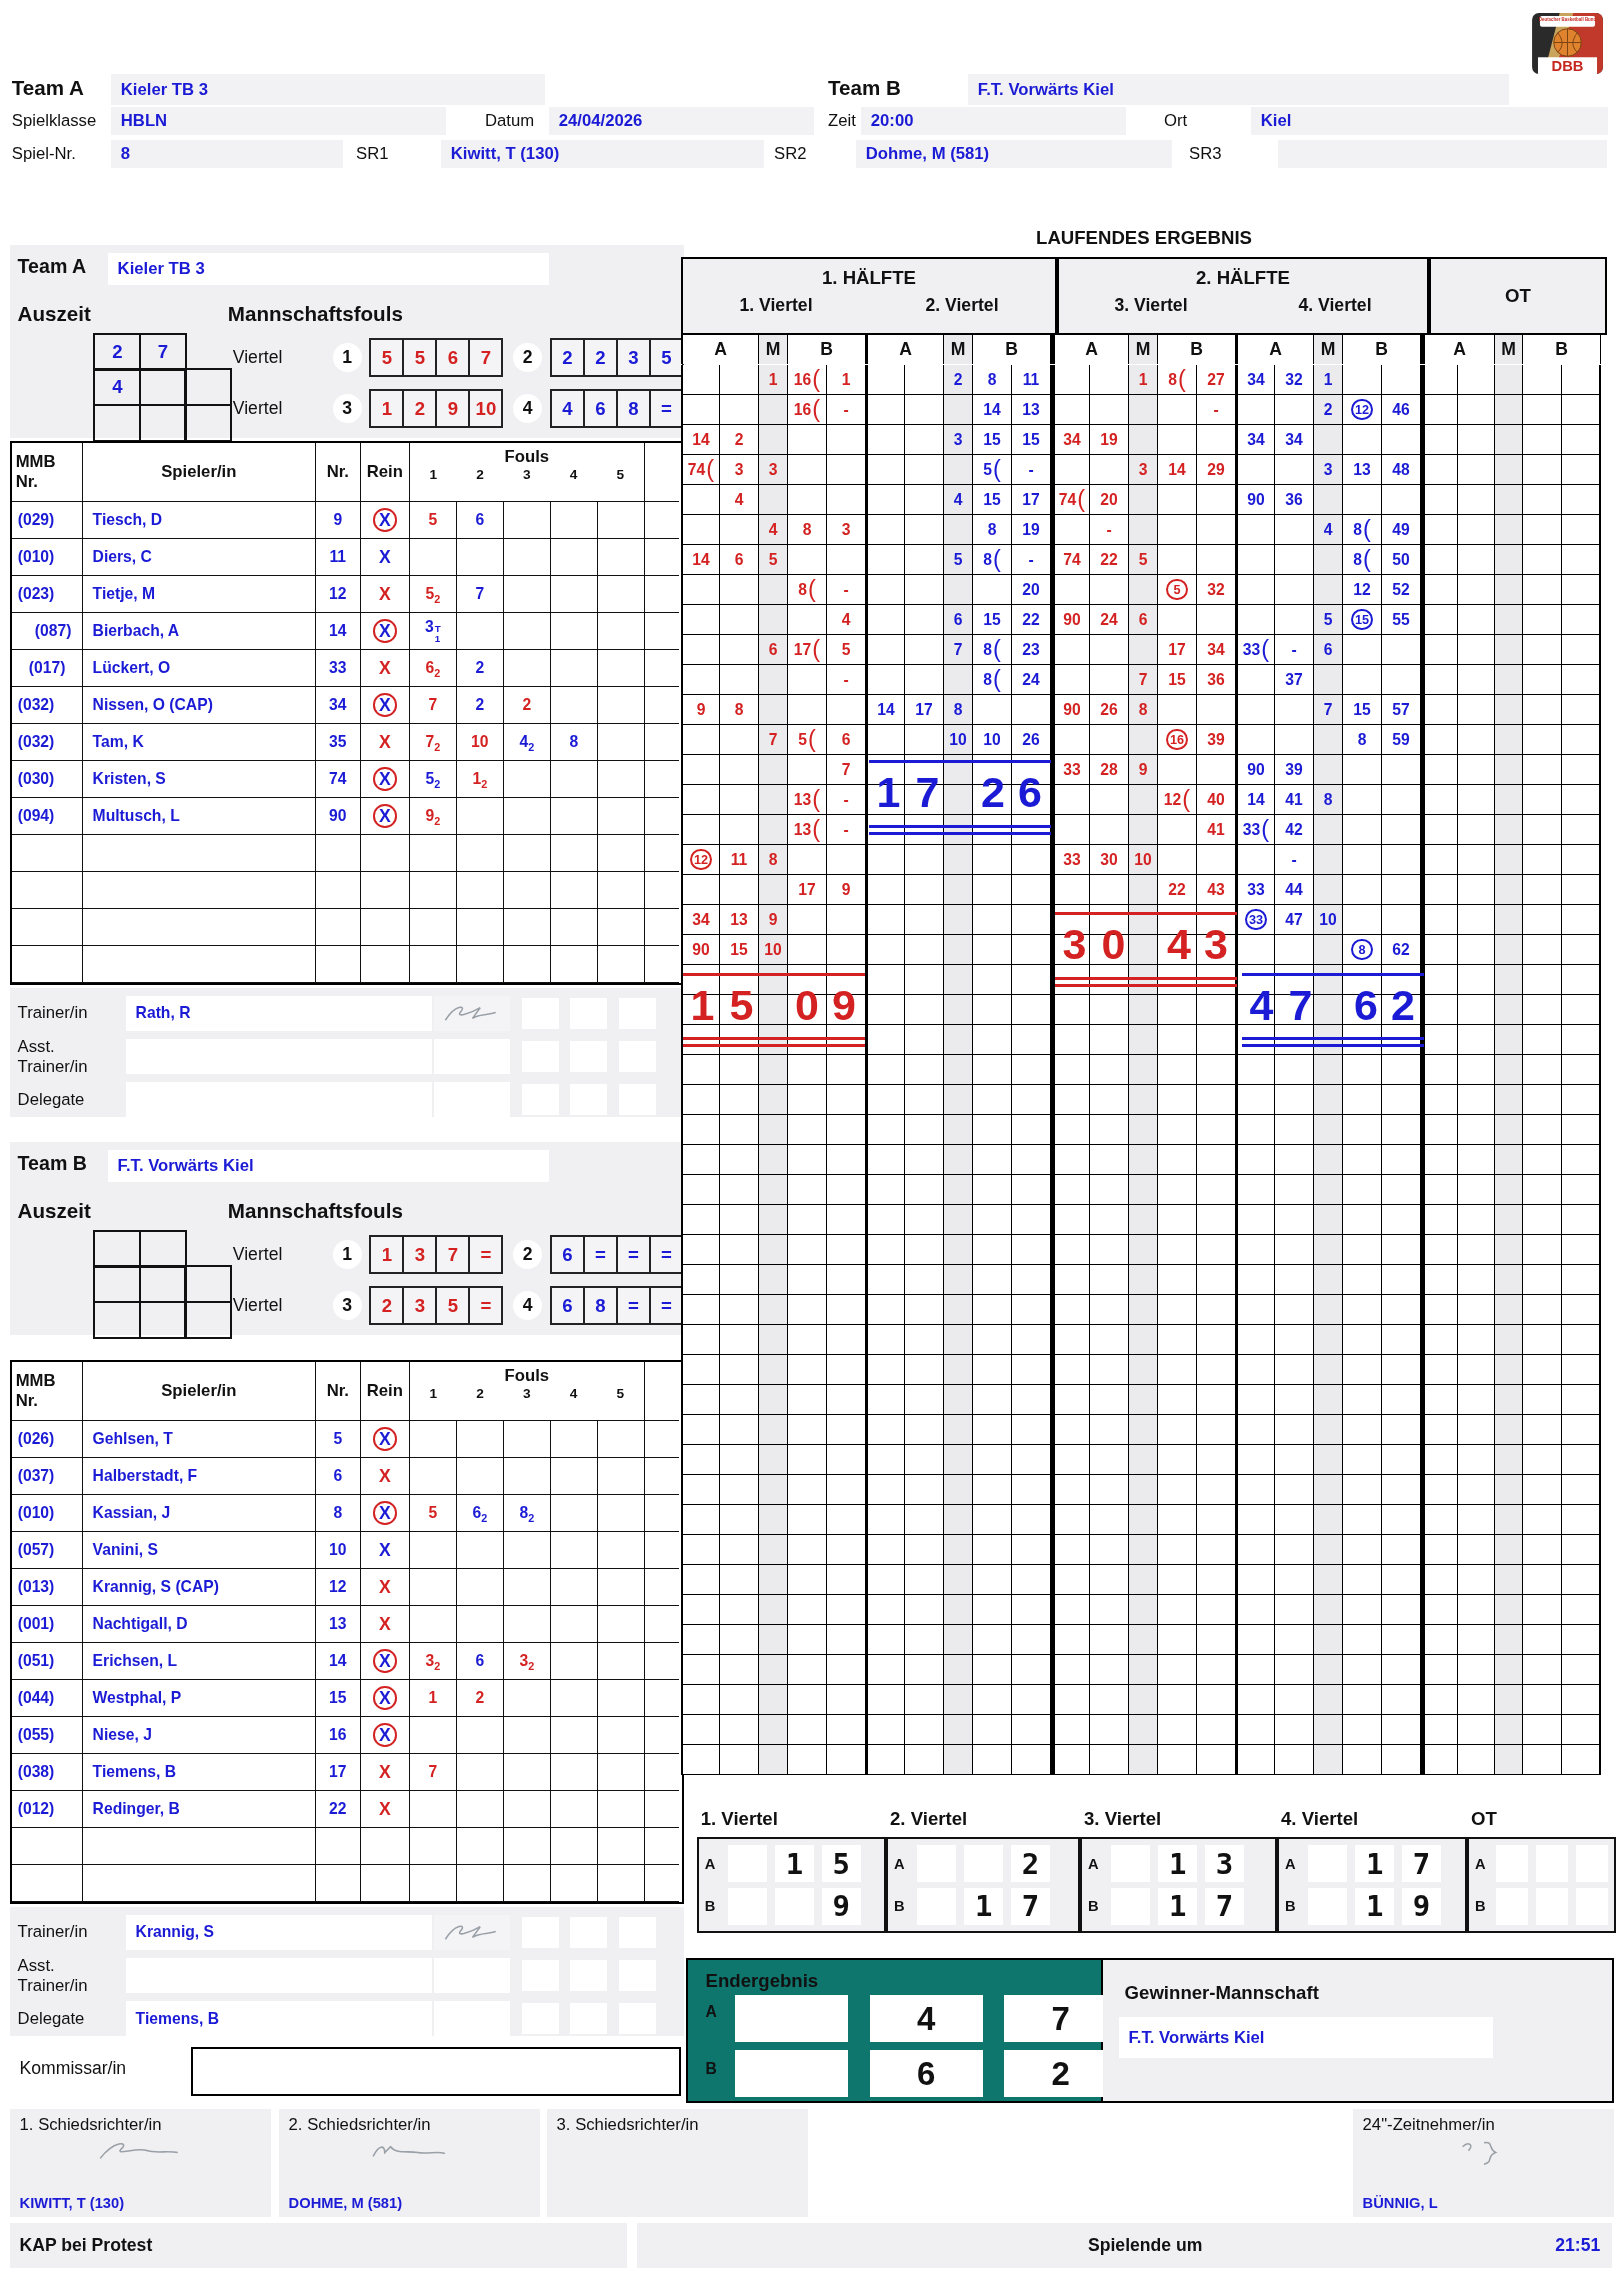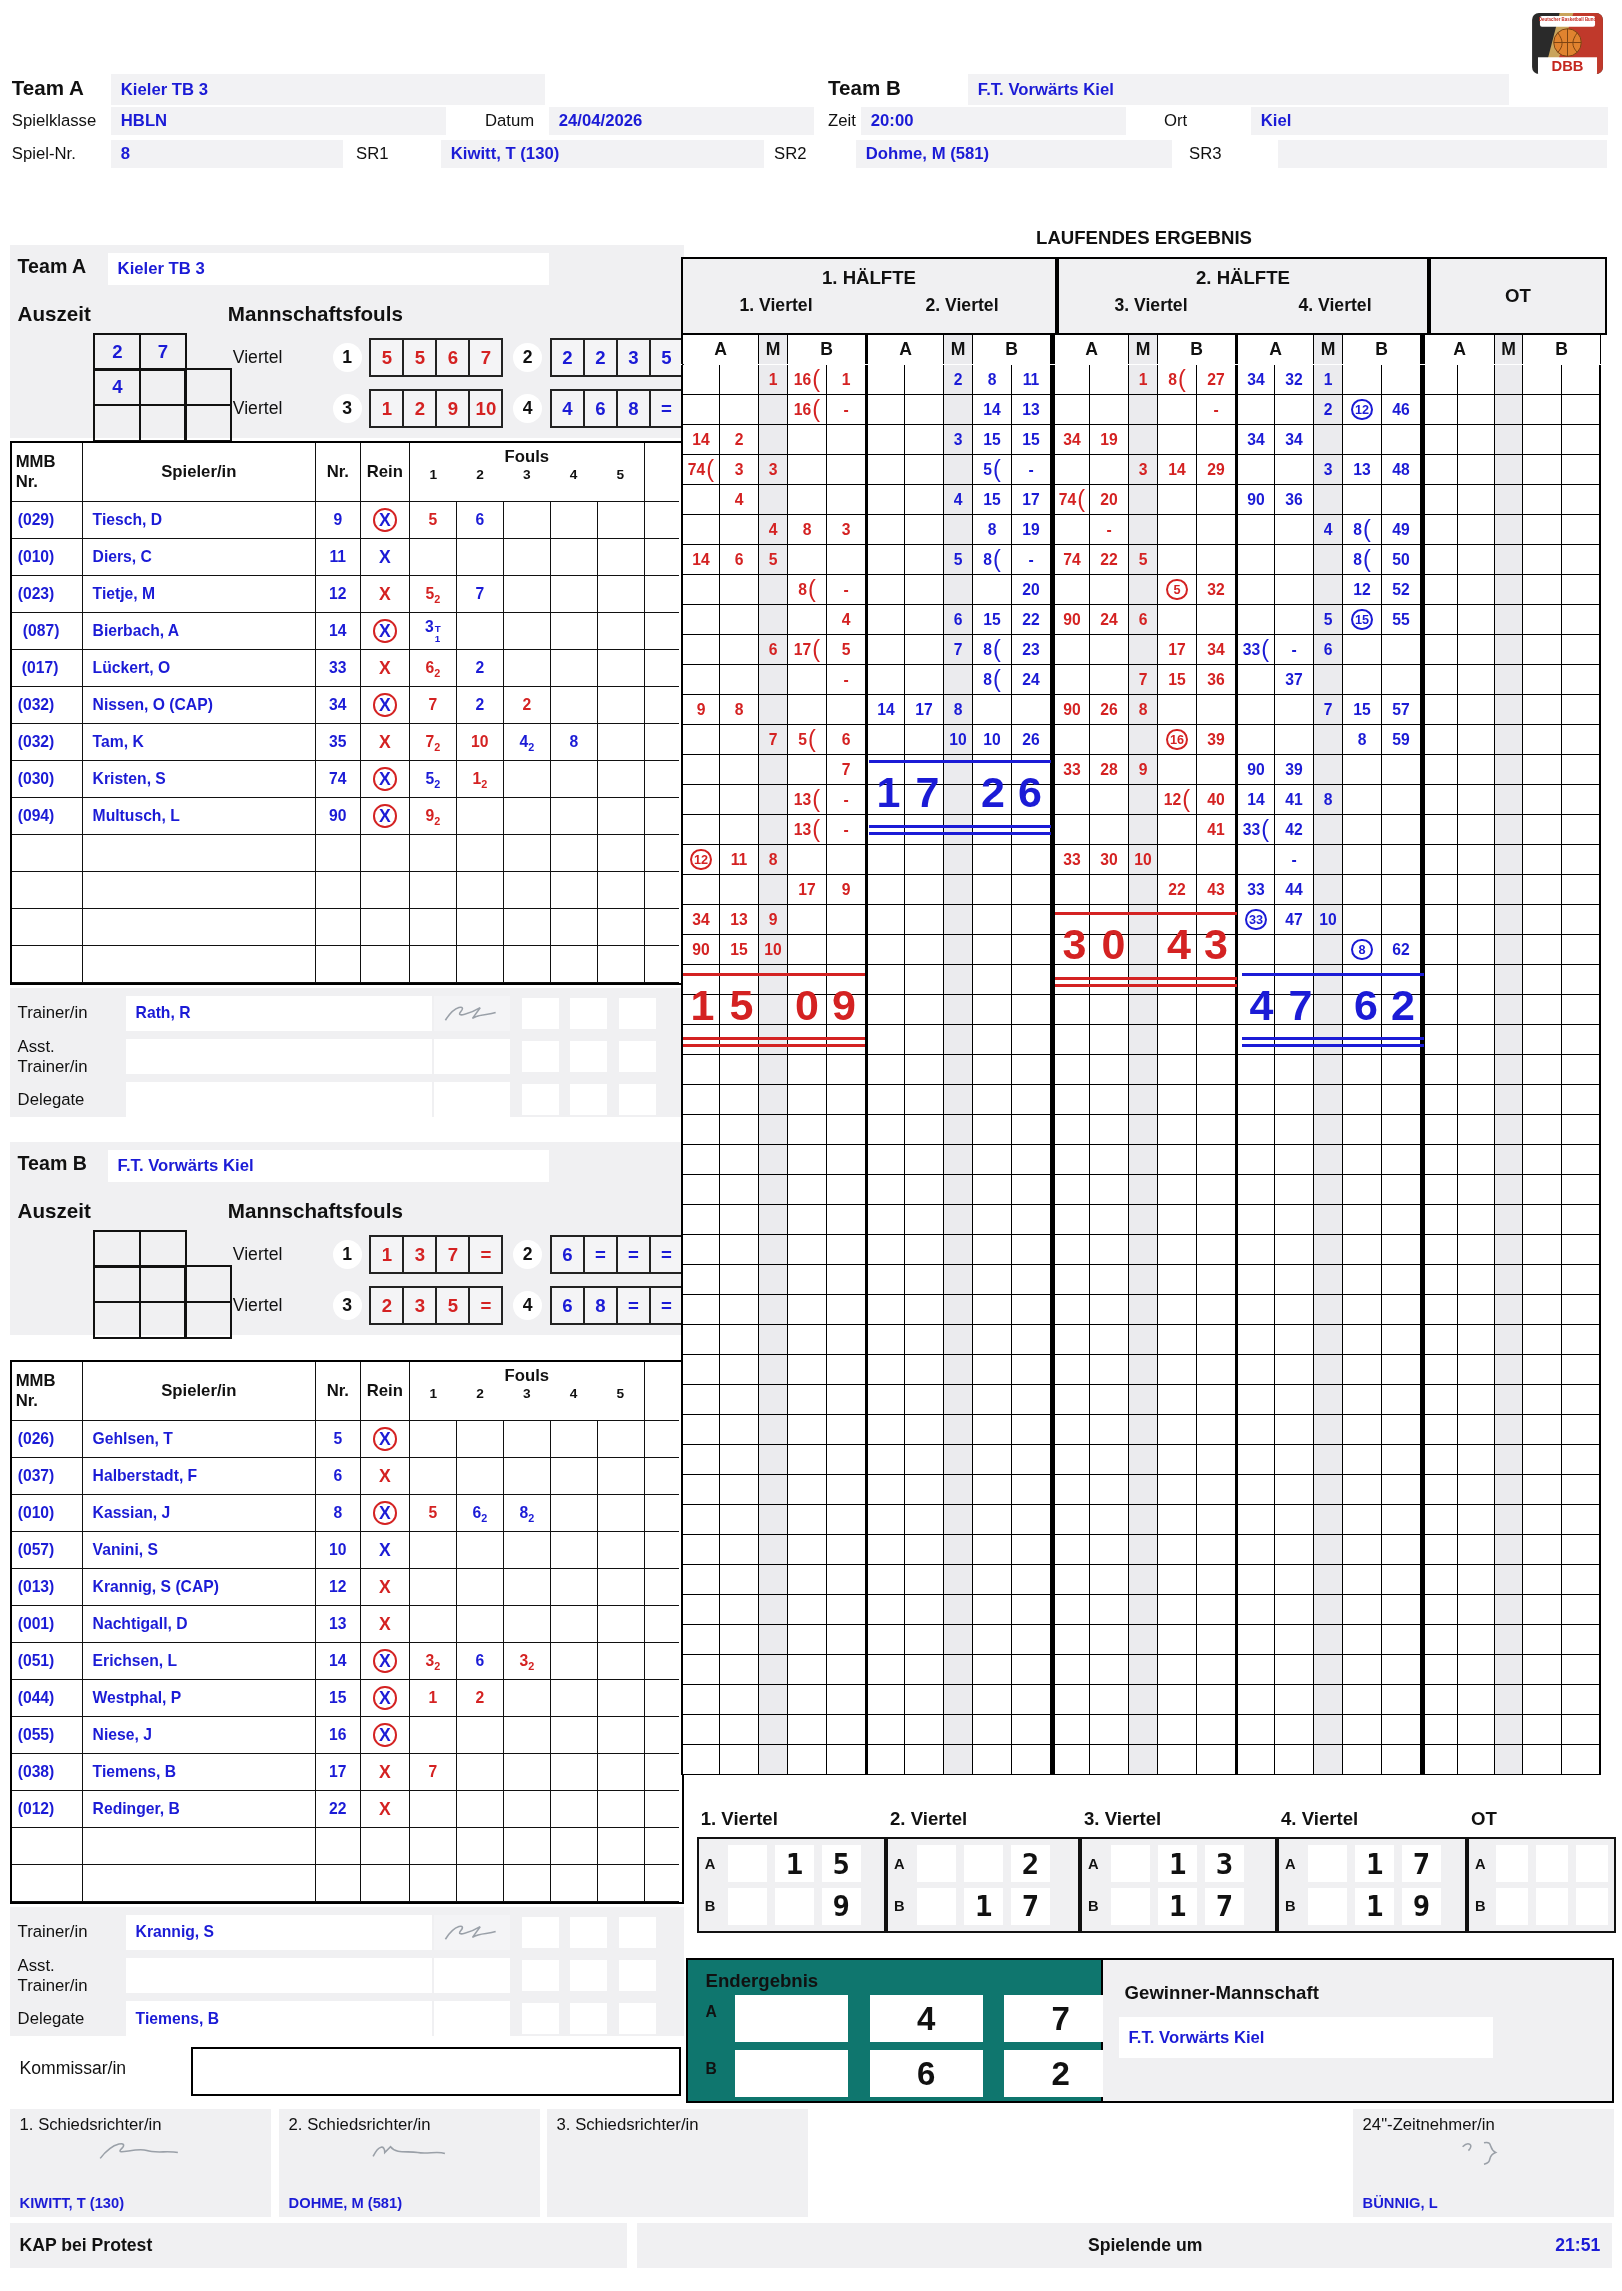--- a/index.html
+++ b/index.html
@@ -225,42 +225,42 @@
       </div>
       <div class="pcell cn">
         <span style="color: rgb(27, 27, 214);">7</span>
       </div>
       <div class="pcell cn"></div>
       <div class="pcell cn"></div>
       <div class="pcell cn"></div>
       <div class="pcell" style="border-right: 0px;"></div>
     </div>
     <div class="prow">
-      <div class="pcell" style="padding-left: 11px; color: rgb(27, 27, 214);">(087)</div>
+      <div class="pcell" style="padding-left: 23px; color: rgb(27, 27, 214);">(087)</div>
       <div class="pcell" style="padding-left: 9.8px; color: rgb(27, 27, 214);">Bierbach, A</div>
       <div class="pcell cn" style="color: rgb(27, 27, 214);">14</div>
       <div class="pcell cn">
         <span class="circ">
           <span style="font-size: 17.6px; font-weight: 700; color: rgb(27, 27, 214);">X</span>
         </span>
       </div>
       <div class="pcell cn">
         <span style="color: rgb(27, 27, 214);">3<span class="fstack">
             <span>T</span>
             <span>1</span>
           </span></span>
       </div>
       <div class="pcell cn"></div>
       <div class="pcell cn"></div>
       <div class="pcell cn"></div>
       <div class="pcell cn"></div>
       <div class="pcell" style="border-right: 0px;"></div>
     </div>
     <div class="prow">
-      <div class="pcell" style="padding-left: 10px; color: rgb(27, 27, 214);">(017)</div>
+      <div class="pcell" style="padding-left: 17px; color: rgb(27, 27, 214);">(017)</div>
       <div class="pcell" style="padding-left: 9.8px; color: rgb(27, 27, 214);">Lückert, O</div>
       <div class="pcell cn" style="color: rgb(27, 27, 214);">33</div>
       <div class="pcell cn">
         <span style="font-size: 17.6px; font-weight: 700; color: rgb(212, 34, 34);">X</span>
       </div>
       <div class="pcell cn">
         <span style="color: rgb(212, 34, 34);">6<span class="fsub">2</span></span>
       </div>
       <div class="pcell cn">
         <span style="color: rgb(27, 27, 214);">2</span>

